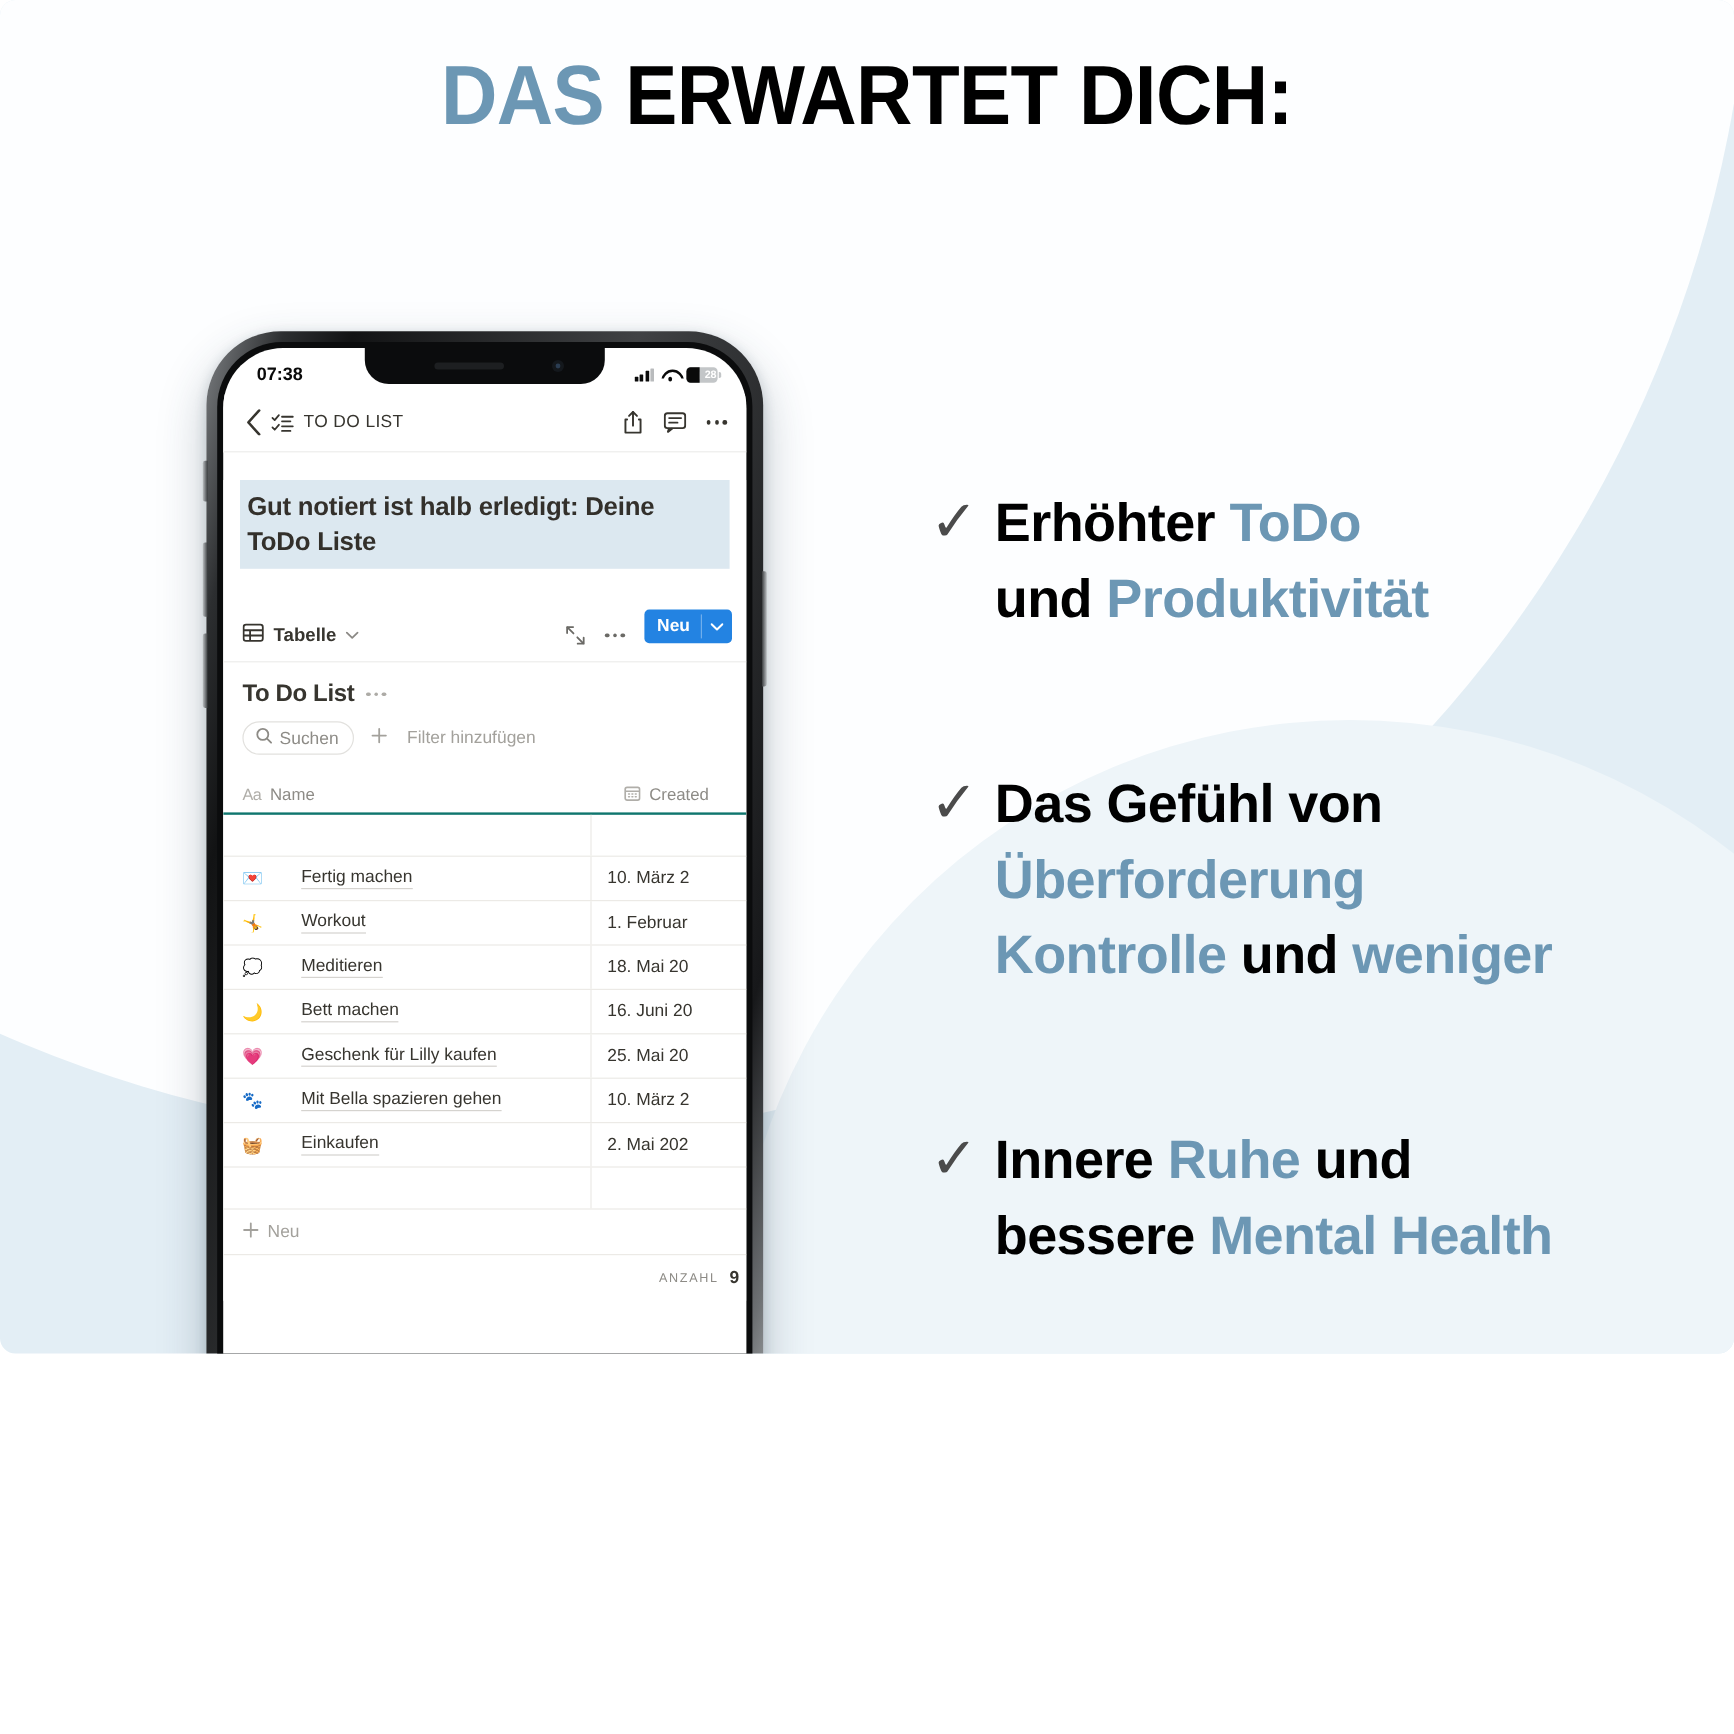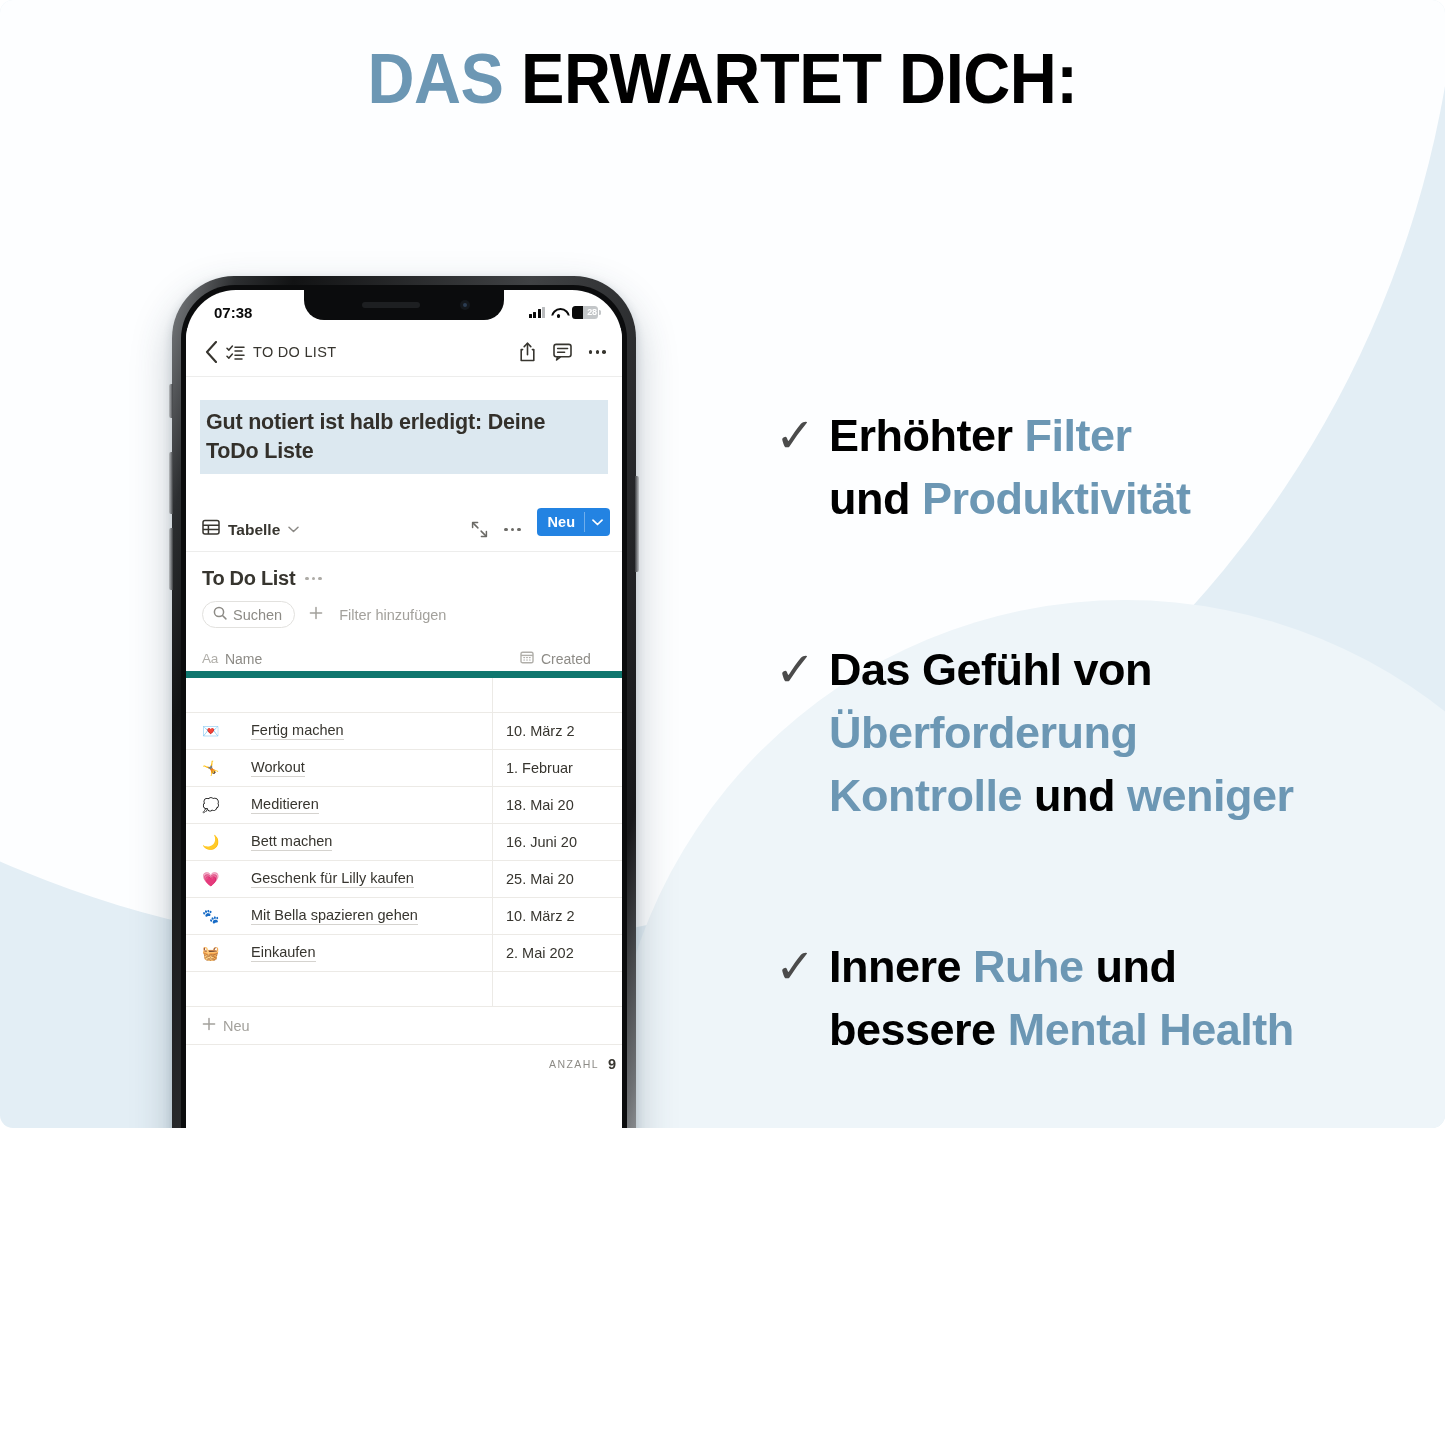--- a/index.html
+++ b/index.html
@@ -235,21 +235,21 @@
     color:#8d8b86; font-size:14.5px;
   }
   .filter-add { display:flex; align-items:center; gap:16px; color:#a3a19c; font-size:14.5px; }
 
   
   .tbl { margin-top: 18px; }
   .tbl-head {
     display:flex; align-items:center;
     height: 32px;
     padding-left: 16px;
-    border-bottom: 7px solid #0f766e;
+    border-bottom: 2px solid #0f766e;
     color:#8d8b86; font-size:14px;
   }
   .col-name { width: 306px; display:flex; align-items:center; gap:7px; }
   .col-date { flex:1; display:flex; align-items:center; gap:7px; padding-left:12px; }
   .aa { font-size:13.5px; color:#b0aea9; letter-spacing:-0.3px; }
 
   .trow {
     display:flex; align-items:stretch;
     border-bottom: 1px solid #eceae6;
     min-height: 37px;
@@ -605,21 +605,21 @@
       </div>
     </div>
   </div>
 
   <div class="bullets">
 
     <div class="bullet">
       <div class="check">✓</div>
       <div class="btext">
         <div>
-          <span>Erhöhter </span><span class="hi">Filter</span>
+          <span>Erhöhter </span><span class="hi">ToDo</span>
         </div>
         <div>
           <span>und </span><span class="hi">Produktivität</span>
         </div>
       </div>
     </div>
 
     <div class="bullet">
       <div class="check">✓</div>
       <div class="btext">

